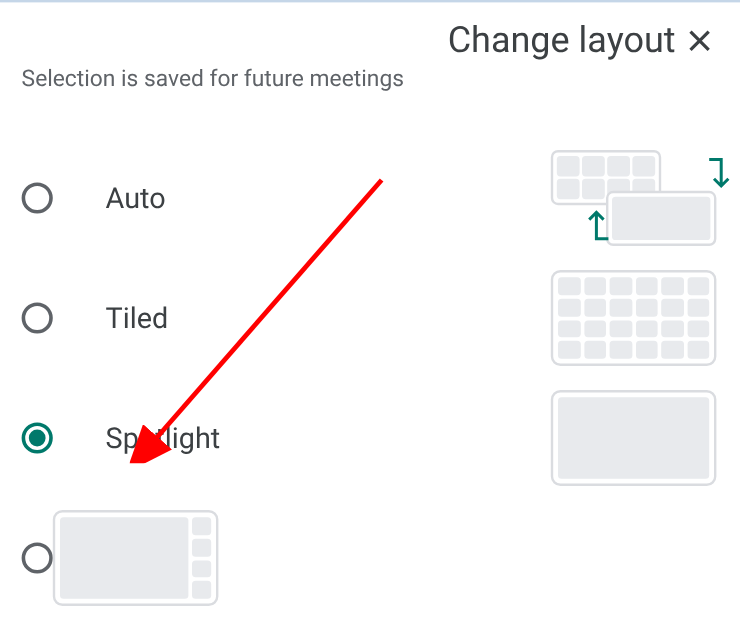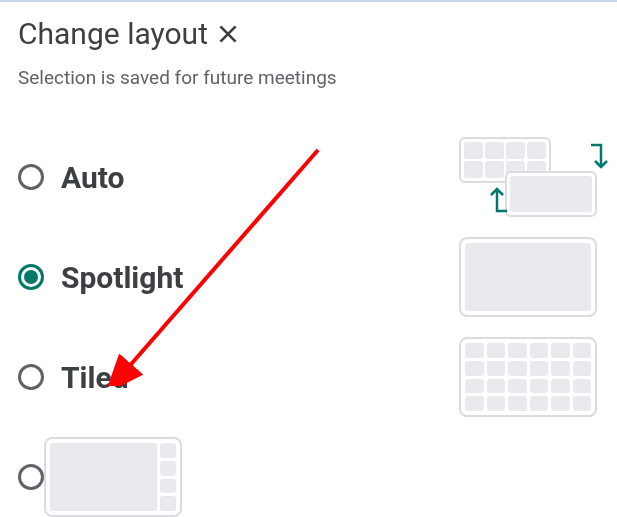--- a/index.html
+++ b/index.html
@@ -14,21 +14,21 @@
       background: #fff;
       position: relative;
       overflow: hidden;
       border-top: 2px solid #c5d6e8;
     }
     .dialog {
       padding: 14px 18px;
     }
     .header {
       display: flex;
-      justify-content: flex-start;
+      justify-content: flex-end;
       align-items: flex-start;
     }
     .title {
       font-size: 30px;
       color: #3c4043;
       font-weight: 400;
     }
     .close-btn {
       width: 40px;
       height: 40px;
@@ -36,21 +36,21 @@
       align-items: center;
       justify-content: center;
       cursor: pointer;
       color: #3c4043;
       margin-top: -2px;
       margin-right: -4px;
     }
     .subtitle {
       font-size: 19px;
       color: #5f6368;
-      margin-top: 12px;
+      margin-top: 0;
     }
     .options {
       margin-top: 38px;
     }
     .option-row {
       display: flex;
       align-items: center;
       height: 100px;
       cursor: pointer;
     }
@@ -70,24 +70,24 @@
       position: absolute;
       width: 14px;
       height: 14px;
       background: #00796b;
       border-radius: 50%;
       top: 50%;
       left: 50%;
       transform: translate(-50%, -50%);
     }
     .option-label {
-      font-size: 30px;
+      font-size: 24px;
       color: #3c4043;
-      font-weight: 700;
-      margin-left: 17px;
+      font-weight: 400;
+      margin-left: 44px;
       flex: 1;
     }
     .thumb {
       width: 138px;
       height: 80px;
       border: 2px solid #dadce0;
       border-radius: 8px;
       flex-shrink: 0;
       position: relative;
       background: #fff;
@@ -226,55 +226,55 @@
         <svg class="arrow-right" width="22" height="32" viewBox="0 0 22 32">
           <path fill="none" stroke="#00796b" stroke-width="2.5" d="M2 2 H12 V24 M6 18 L12 24 L18 18"></path>
         </svg>
         <svg class="arrow-left" width="22" height="32" viewBox="0 0 22 32">
           <path fill="none" stroke="#00796b" stroke-width="2.5" d="M20 30 H10 V8 M4 14 L10 8 L16 14"></path>
         </svg>
       </div>
     </div>
 
     <div class="option-row">
+      <div class="radio"></div>
+      <div class="option-label">Tiled</div>
+      <div class="thumb thumb-tiled">
+        <div class="tile"></div>
+          <div class="tile"></div>
+          <div class="tile"></div>
+          <div class="tile"></div>
+          <div class="tile"></div>
+          <div class="tile"></div>
+        <div class="tile"></div>
+          <div class="tile"></div>
+          <div class="tile"></div>
+          <div class="tile"></div>
+          <div class="tile"></div>
+          <div class="tile"></div>
+        <div class="tile"></div>
+          <div class="tile"></div>
+          <div class="tile"></div>
+          <div class="tile"></div>
+          <div class="tile"></div>
+          <div class="tile"></div>
+        <div class="tile"></div>
+          <div class="tile"></div>
+          <div class="tile"></div>
+          <div class="tile"></div>
+          <div class="tile"></div>
+          <div class="tile"></div>
+      </div>
+    </div>
+
+    <div class="option-row">
       <div class="radio selected"></div>
       <div class="option-label">Spotlight</div>
       <div class="thumb thumb-spotlight">
         <div class="tile"></div>
-      </div>
-    </div>
-
-    <div class="option-row">
-      <div class="radio"></div>
-      <div class="option-label">Tiled</div>
-      <div class="thumb thumb-tiled">
-        <div class="tile"></div>
-          <div class="tile"></div>
-          <div class="tile"></div>
-          <div class="tile"></div>
-          <div class="tile"></div>
-          <div class="tile"></div>
-        <div class="tile"></div>
-          <div class="tile"></div>
-          <div class="tile"></div>
-          <div class="tile"></div>
-          <div class="tile"></div>
-          <div class="tile"></div>
-        <div class="tile"></div>
-          <div class="tile"></div>
-          <div class="tile"></div>
-          <div class="tile"></div>
-          <div class="tile"></div>
-          <div class="tile"></div>
-        <div class="tile"></div>
-          <div class="tile"></div>
-          <div class="tile"></div>
-          <div class="tile"></div>
-          <div class="tile"></div>
-          <div class="tile"></div>
       </div>
     </div>
 
     <div class="option-row">
       <div class="radio"></div>
       <div class="thumb thumb-sidebar">
         <div class="main-tile"></div>
         <div class="side-col">
           <div class="tile"></div>
             <div class="tile"></div>

